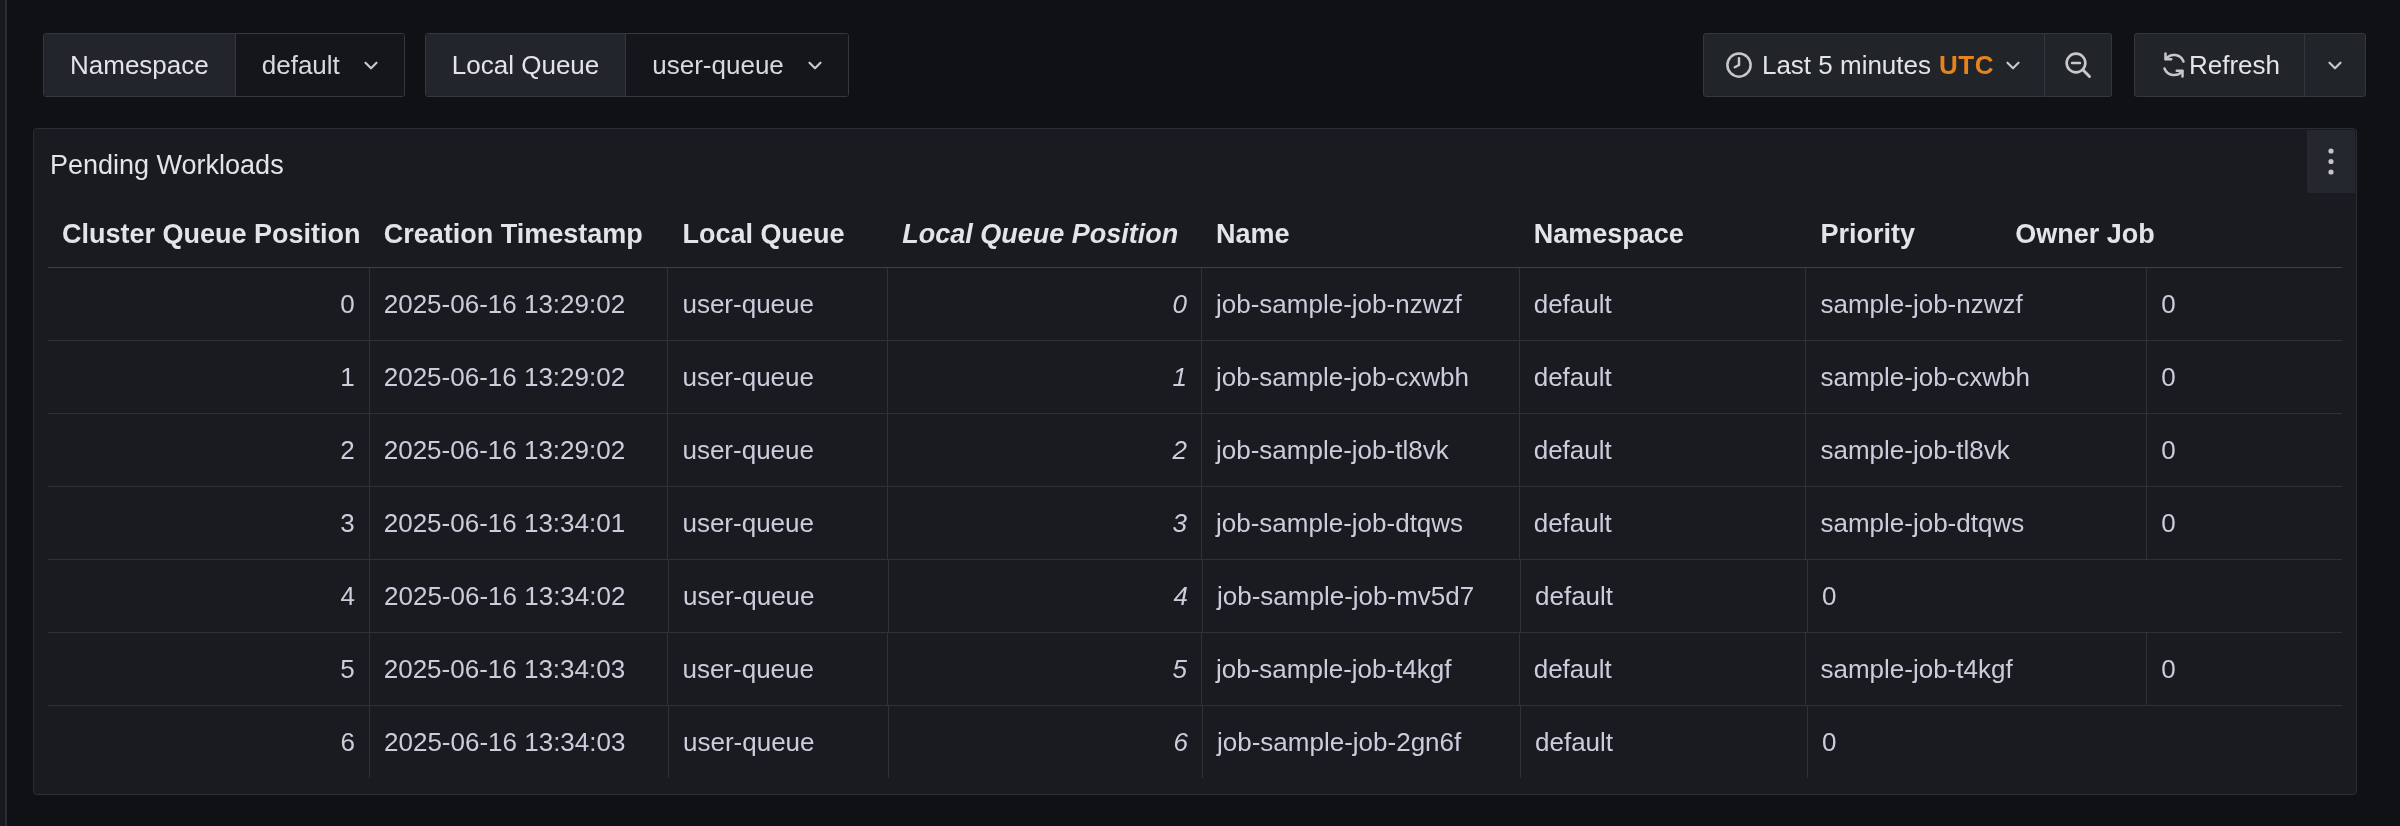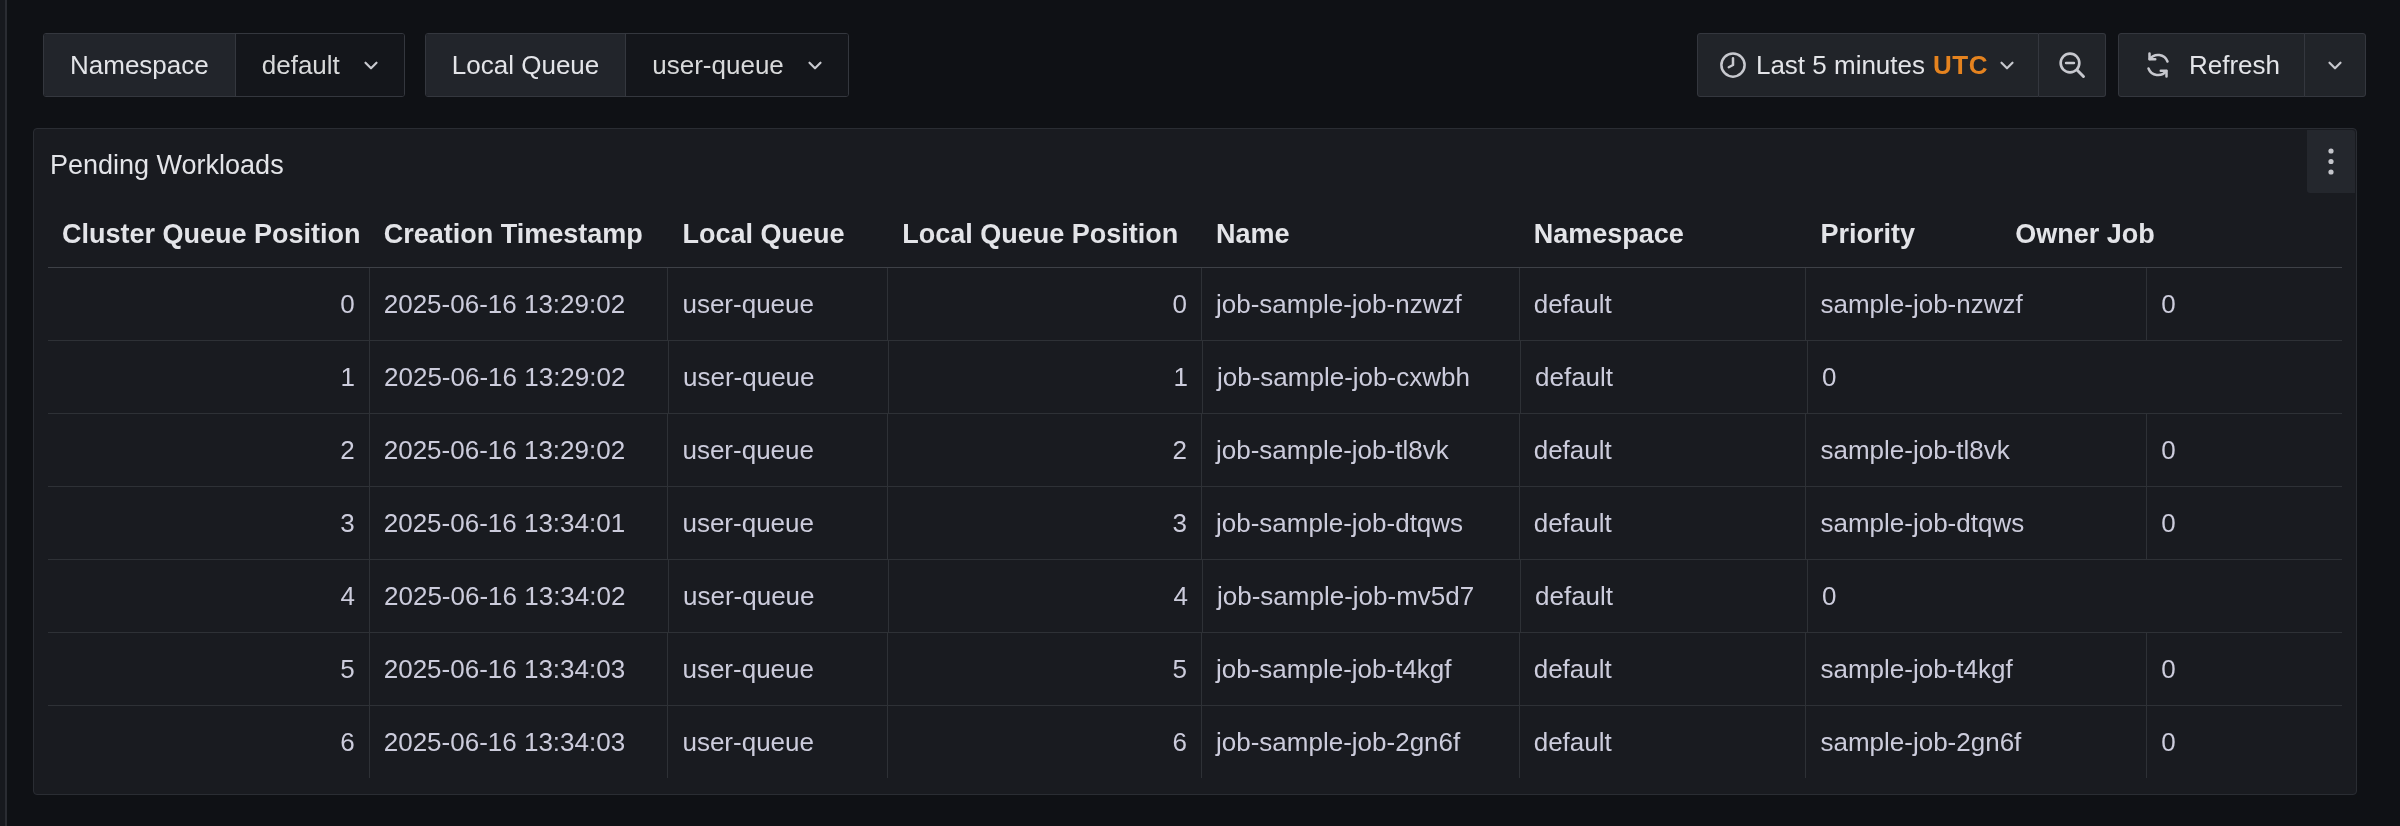--- a/index.html
+++ b/index.html
@@ -55,21 +55,21 @@
   .spacer{flex:1;}
   .tool-btn{
     background:var(--btn-bg);
     border:1px solid var(--btn-border);
     display:flex;align-items:center;
     color:var(--text-bright);
     font-size:26px;font-weight:500;white-space:nowrap;cursor:pointer;
   }
   .time-btn{border-radius:3px 0 0 3px;padding:12px 20px;gap:8px;}
   .zoomout-btn{border-radius:0 3px 3px 0;border-left:none;padding:0 17px;}
-  .refresh-btn{border-radius:3px 0 0 3px;margin-left:12px;padding:0 24px;gap:16px;}
+  .refresh-btn{border-radius:3px 0 0 3px;margin-left:22px;padding:0 24px;}
   .refresh-caret{border-radius:0 3px 3px 0;border-left:1px solid var(--btn-border);padding:0 19px;margin-left:-1px;}
   .utc{color:var(--orange);font-weight:600;letter-spacing:.5px;}
   .icon{display:inline-flex;align-items:center;justify-content:center;color:#c7c8ce;}
   
   .panel{
     position:absolute;left:33px;top:128px;width:2324px;height:667px;
     background:var(--panel-bg);
     border:1px solid var(--panel-border);
     border-radius:4px;
   }
@@ -94,21 +94,21 @@
     height:66px;font-size:27px;font-weight:600;color:var(--text-bright);
   }
   .thead{border-bottom:1px solid var(--header-line);}
   .tbody .trow{border-bottom:1px solid var(--line);}
   .tbody .trow:last-child{border-bottom:none;}
   .tbody .cell{height:72px;border-right:1px solid var(--line);color:var(--text);}
   .tbody .cell:last-child{border-right:none;}
   .c0{width:322px;}
   .c1{width:299px;}
   .c2{width:220px;}
-  .c3{width:314px;}
+  .c3{width:314px;font-style:italic;}
   .c4{width:318px;}
   .c5{width:287px;}
   .c6{width:341px;}
   .c7{width:195px;}
   .num{justify-content:flex-end;}
   .thead .c0,.thead .c1,.thead .c2,.thead .c3,.thead .c4,.thead .c5,.thead .c6,.thead .c7{justify-content:flex-start;}
 </style>
 </head>
 <body>
 
@@ -226,20 +226,21 @@
         <div class="cell c6">sample-job-nzwzf</div>
         <div class="cell c7">0</div>
       </div>
       <div class="trow">
         <div class="cell c0 num">1</div>
         <div class="cell c1">2025-06-16 13:29:02</div>
         <div class="cell c2">user-queue</div>
         <div class="cell c3 num">1</div>
         <div class="cell c4">job-sample-job-cxwbh</div>
         <div class="cell c5">default</div>
+        <div class="cell c6">sample-job-cxwbh</div>
         <div class="cell c7">0</div>
       </div>
       <div class="trow">
         <div class="cell c0 num">2</div>
         <div class="cell c1">2025-06-16 13:29:02</div>
         <div class="cell c2">user-queue</div>
         <div class="cell c3 num">2</div>
         <div class="cell c4">job-sample-job-tl8vk</div>
         <div class="cell c5">default</div>
         <div class="cell c6">sample-job-tl8vk</div>
@@ -274,18 +275,17 @@
         <div class="cell c6">sample-job-t4kgf</div>
         <div class="cell c7">0</div>
       </div>
       <div class="trow">
         <div class="cell c0 num">6</div>
         <div class="cell c1">2025-06-16 13:34:03</div>
         <div class="cell c2">user-queue</div>
         <div class="cell c3 num">6</div>
         <div class="cell c4">job-sample-job-2gn6f</div>
         <div class="cell c5">default</div>
-        <div class="cell c6">sample-job-2gn6f</div>
         <div class="cell c7">0</div>
       </div>
     </div>
   </div>
 </div>
 
 </body></html>

